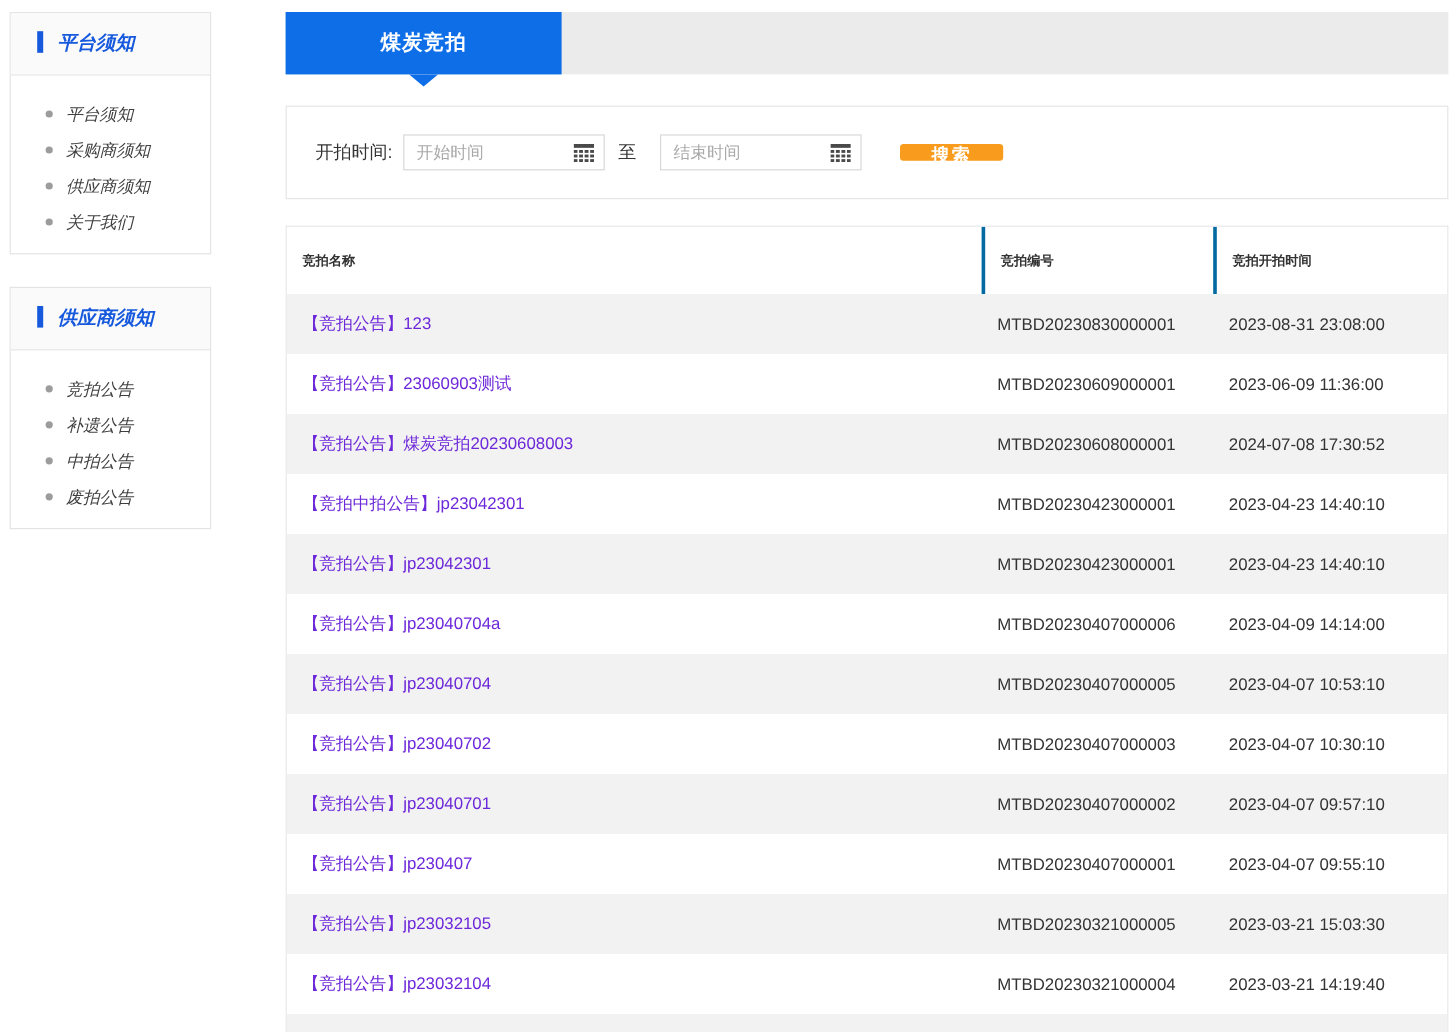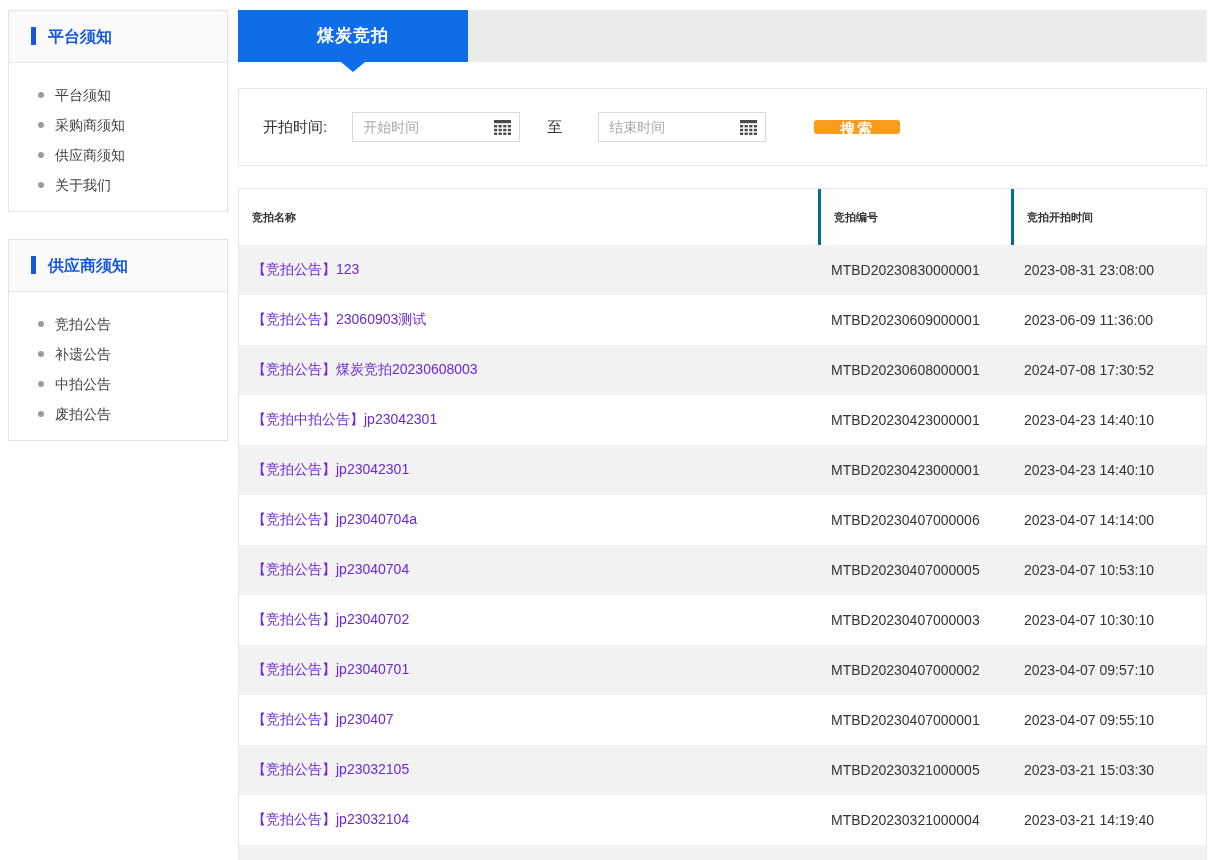--- a/index.html
+++ b/index.html
@@ -1,21 +1,21 @@
 <!DOCTYPE html>
 <html><head>
 <meta charset="utf-8">
 <style>
   * { margin:0; padding:0; box-sizing:border-box; }
   html,body { width:1213px; height:860px; background:#fff; overflow:hidden;
     font-family:"Liberation Sans","DejaVu Sans",sans-serif; }
   body { position:relative; }
 
   
-  .sidebar { position:absolute; left:8px; top:10px; width:220px; }
+  .sidebar { position:absolute; left:8px; top:10px; width:168px;font-style:italic; }
   .panel { background:#fff; border:1px solid #e4e4e4; margin-bottom:27px; }
   .panel-title { height:52px; line-height:52px; padding-left:22px;
     background:#fafafa; border-bottom:1px solid #e8e8e8; font-size:16px;
     font-weight:bold; color:#1659dd; white-space:nowrap; }
   .accent-bar { display:inline-block; width:5px; height:18px; background:#1659dd;
     vertical-align:-3px; margin-right:12px; }
   .panel-items { padding:17px 0 11px; }
   .side-item { height:30px; line-height:30px; padding-left:29px; font-size:14px;
     color:#3f3f3f; cursor:pointer; white-space:nowrap; }
   .bullet { display:inline-block; width:6px; height:6px; border-radius:50%;
@@ -25,21 +25,21 @@
   .main { position:absolute; left:238px; top:10px; width:969px; }
   .tabbar { height:52px; background:#ebebeb; position:relative; }
   .tab { position:absolute; left:0; top:0; width:230px; height:52px;
     background:#0d6ee8; color:#fff; font-size:17px; font-weight:bold;
     text-align:center; line-height:52px; cursor:pointer; letter-spacing:1px; }
   .tab-arrow { position:absolute; left:103px; top:52px; width:0; height:0;
     border-left:12px solid transparent; border-right:12px solid transparent;
     border-top:10px solid #0d6ee8; }
 
   .search-panel { margin-top:26px; height:78px; border:1px solid #e7e7e7;
-    display:flex; align-items:center;gap:16px; }
+    display:flex; align-items:center; }
   .search-label { margin-left:24px; font-size:15px; color:#333; }
   .date-input { width:168px; height:30px; border:1px solid #d9d9d9;
     background:#fff; display:flex; align-items:center; margin-left:9px; }
   .date-input input { border:none; outline:none; flex:1; min-width:0;
     padding-left:10px; font-size:14px; color:#be185d; background:transparent;
     font-family:inherit; }
   .date-input input::placeholder { color:#a9a9a9; }
   .cal-icon { width:17px; height:15px; margin-right:8px; flex:none; cursor:pointer; }
   .to-sep { margin:0 11px; font-size:15px; color:#333; }
   .search-btn { width:86px; height:14px; margin-left:32px; background:#f99b1c;
@@ -208,21 +208,21 @@
 
         <div class="tr">
           <div class="td col-name"><span class="auction-link">【竞拍公告】jp23042301</span></div>
           <div class="td col-code">MTBD20230423000001</div>
           <div class="td col-time">2023-04-23 14:40:10</div>
         </div>
 
         <div class="tr">
           <div class="td col-name"><span class="auction-link">【竞拍公告】jp23040704a</span></div>
           <div class="td col-code">MTBD20230407000006</div>
-          <div class="td col-time">2023-04-07 14:14:00</div>
+          <div class="td col-time">2023-04-09 14:14:00</div>
         </div>
 
         <div class="tr">
           <div class="td col-name"><span class="auction-link">【竞拍公告】jp23040704</span></div>
           <div class="td col-code">MTBD20230407000005</div>
           <div class="td col-time">2023-04-07 10:53:10</div>
         </div>
 
         <div class="tr">
           <div class="td col-name"><span class="auction-link">【竞拍公告】jp23040702</span></div>

